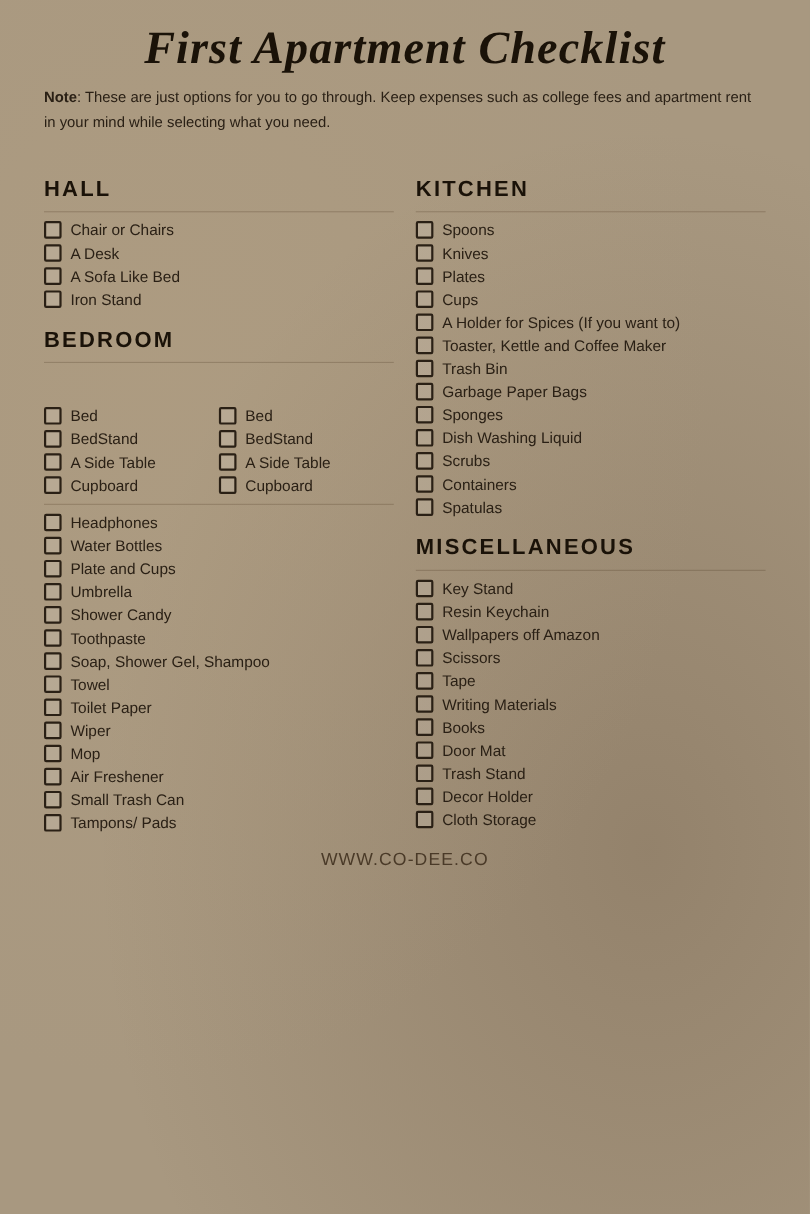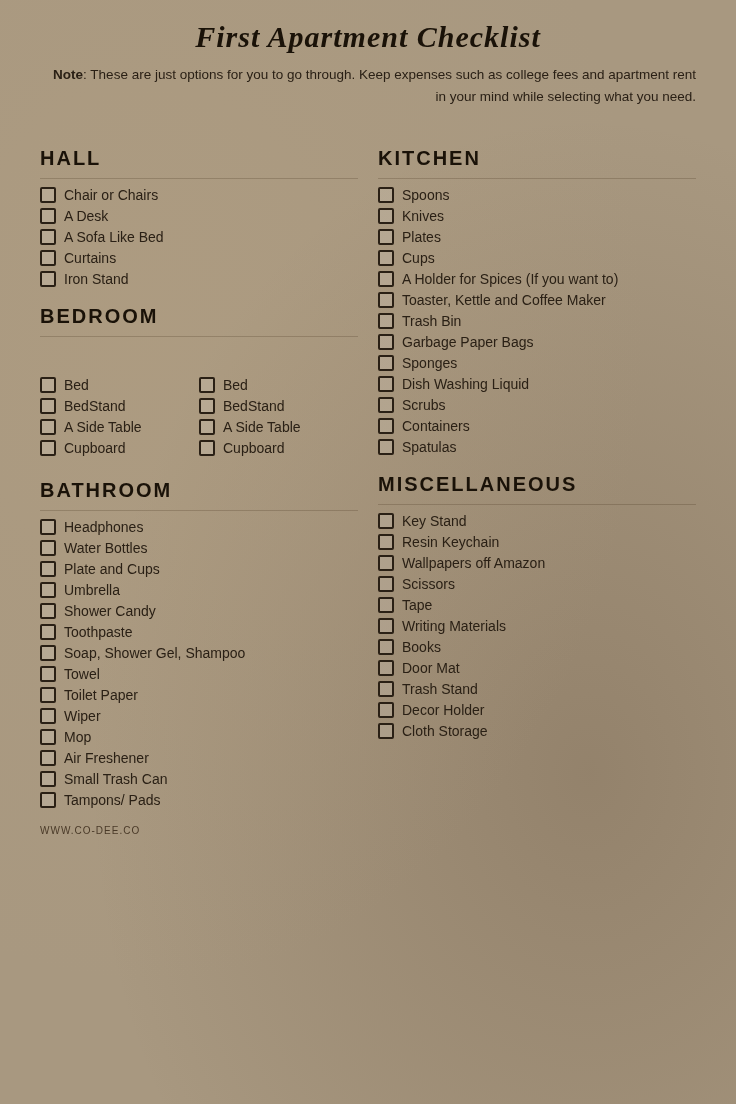--- a/index.html
+++ b/index.html
@@ -8,32 +8,32 @@
       min-height: 1104px;
       background-color: #a89880;
       background-image: 
         radial-gradient(ellipse at 20% 30%, rgba(180,160,130,0.4) 0%, transparent 60%),
         radial-gradient(ellipse at 80% 70%, rgba(100,80,60,0.3) 0%, transparent 60%);
       font-family: Georgia, 'Times New Roman', serif;
       color: #2a2015;
       padding: 20px 40px 30px 40px;
     }
     .title {
-      font-size: 30px;
+      font-size: 42px;
       font-weight: 900;
       font-style: italic;
       text-align: center;
       font-family: Georgia, serif;
       margin-bottom: 10px;
       letter-spacing: 1px;
       color: #1a1208;
     }
     .note {
       font-size: 13.5px;
-      text-align: right;
+      text-align: left;
       color: #2a2015;
       margin-bottom: 22px;
       line-height: 1.6;
       font-family: Arial, sans-serif;
     }
     .note strong {
       font-weight: bold;
     }
     .columns {
       display: flex;
@@ -73,22 +73,22 @@
     }
     .bedroom-grid {
       display: flex;
       gap: 0px;
       margin-top: 40px;
     }
     .bedroom-col {
       flex: 1;
     }
     .footer {
-      text-align: left;
-      font-size: 10px;
+      text-align: center;
+      font-size: 16px;
       color: #4a3a28;
       margin-top: 12px;
       font-family: Arial, sans-serif;
       letter-spacing: 1px;
     }
     .divider {
       height: 1px;
       background: rgba(50,30,10,0.2);
       margin: 4px 0 8px 0;
     }
@@ -116,24 +116,20 @@
       <div class="check-item">
           <div class="checkbox"></div>
           <span>A Desk</span>
         </div>
       <div class="check-item">
           <div class="checkbox"></div>
           <span>A Sofa Like Bed</span>
         </div>
       <div class="check-item">
           <div class="checkbox"></div>
-          <span>Curtains</span>
-        </div>
-      <div class="check-item">
-          <div class="checkbox"></div>
           <span>Iron Stand</span>
         </div>
     </div>
 
     <div class="section">
       <div class="section-title">BEDROOM</div>
       <div class="divider"></div>
       <div class="bedroom-grid">
         <div class="bedroom-col">
           <div class="check-item">
@@ -168,21 +164,20 @@
             </div>
           <div class="check-item">
               <div class="checkbox"></div>
               <span>Cupboard</span>
             </div>
         </div>
       </div>
     </div>
 
     <div class="section">
-      <div class="section-title">BATHROOM</div>
       <div class="divider"></div>
       <div class="check-item">
           <div class="checkbox"></div>
           <span>Headphones</span>
         </div>
       <div class="check-item">
           <div class="checkbox"></div>
           <span>Water Bottles</span>
         </div>
       <div class="check-item">

